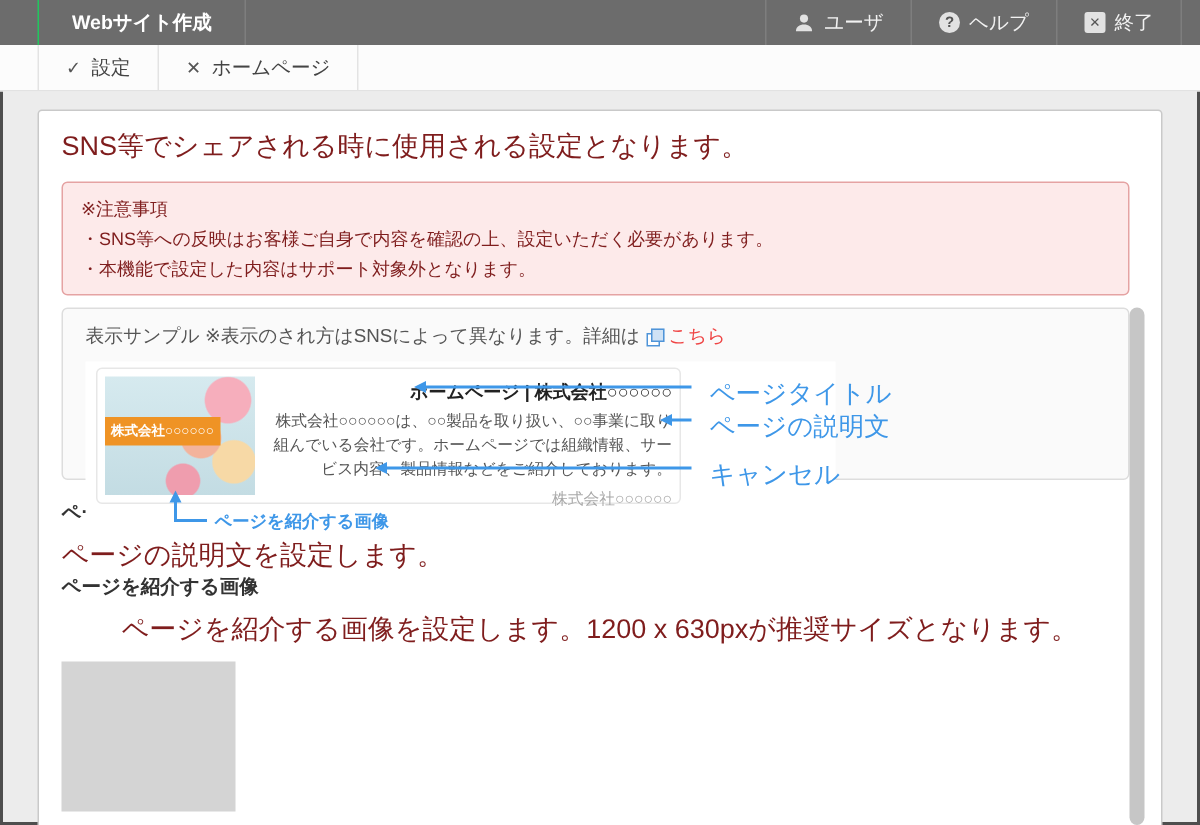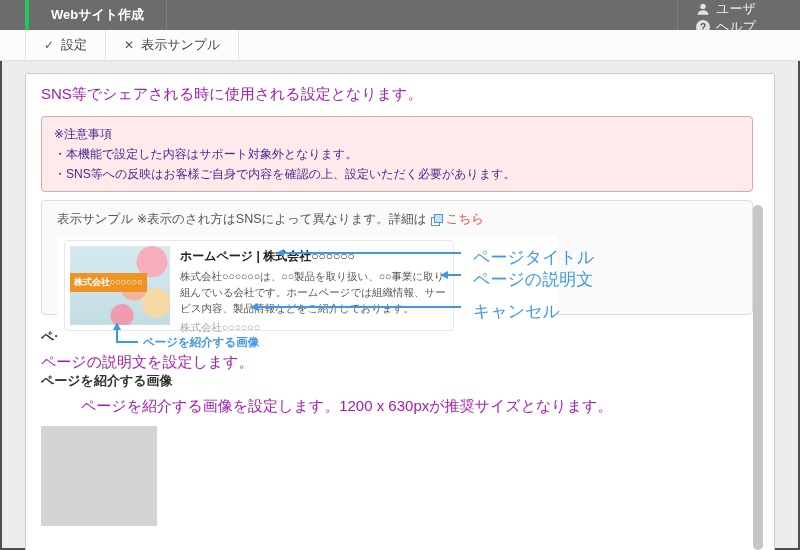--- a/index.html
+++ b/index.html
@@ -7,22 +7,22 @@
   body { font-family:"Liberation Sans","DejaVu Sans",sans-serif; }
   .screen { position:relative; width:800px; height:550px; overflow:hidden;
             background:#ececec; box-shadow: inset 0 0 0 2px #4e4e4e; }
 
   
   .topbar { position:absolute; top:0; left:0; width:100%; height:30px;
             background:#6c6c6c; display:flex; justify-content:space-between;
             align-items:stretch; z-index:4; }
   .topbar-title { margin-left:25px; padding:0 22px; line-height:30px;
                   color:#fff; font-size:13px; font-weight:bold;
-                  border-left:4px solid #22c55e; border-right:1px solid #7e7e7e; }
-  .topbar-menu { display:flex; margin-right:26px;flex-direction:column; }
+                  border-left:1px solid #22c55e; border-right:1px solid #7e7e7e; }
+  .topbar-menu { display:flex; margin-right:12px; }
   .topbar-item { display:flex; align-items:center; gap:6px; padding:0 18px;
                  border-left:1px solid #7e7e7e; color:#f2f2f2; font-size:13px;
                  cursor:pointer; }
   .topbar-item:last-child { border-right:1px solid #7e7e7e; }
   .mini-badge { display:inline-flex; width:14px; height:14px; align-items:center;
                 justify-content:center; font-size:10px; font-weight:bold; color:#555; }
   .help-badge  { background:#e2e2e2; border-radius:50%; }
   .exit-badge  { background:#e2e2e2; border-radius:2px; font-size:9px; }
 
   
@@ -34,30 +34,30 @@
             font-family:inherit; font-size:13px; color:#444; cursor:pointer; }
   .tb-btn:last-child { border-right:1px solid #e3e3e3; }
   .tb-icon { font-weight:bold; color:#555; font-size:12px; }
 
   
   .page { position:absolute; top:61px; left:25px; right:25px; bottom:0; }
   .card { position:absolute; top:12px; left:0; right:0; height:620px;
           background:#fff; border:1px solid #c9c9c9; border-radius:3px 3px 0 0;
           padding:11px 21px 0 15px; }
   .sec-title { font-size:13px; font-weight:bold; color:#333; margin-bottom:7px; }
-  .sec-sub   { font-size:15px; color:#a21caf; }
+  .sec-sub   { font-size:18px; color:#7f1d1d; }
 
   
   .notice { margin-top:12px; background:#fdeaea; border:1px solid #e5a3a3;
-            border-radius:4px; padding:7px 12px; color:#4c1d95; font-size:12px;
+            border-radius:4px; padding:7px 12px; color:#7f1d1d; font-size:12px;
             line-height:20px; }
 
   
   .sample-box { margin-top:8px; height:115px; background:#fafafa;
-                border:1px solid #ddd; border-radius:4px; padding:10px 15px 0; }
+                border:1px solid #ddd; border-radius:4px; padding:10px 15px 0;text-align:right; }
   .sample-header { font-size:12.5px; color:#555; display:flex; align-items:center; }
   .link { color:#ef4444; text-decoration:none; cursor:pointer; }
   .ext-icon { position:relative; display:inline-block; width:12px; height:12px;
               margin:0 3px 0 4px; }
   .ext-icon::before { content:''; position:absolute; left:0; bottom:0;
               width:7px; height:7px; border:1.5px solid #4f94d8; background:#fff; }
   .ext-icon::after  { content:''; position:absolute; right:0; top:0;
               width:7px; height:7px; border:1.5px solid #4f94d8; background:#cfe2f5; }
 
   
@@ -145,33 +145,33 @@
     </nav>
   </header>
 
   <div class="toolbar">
     <button class="tb-btn">
       <span class="tb-icon">✓</span>
       <span>設定</span>
     </button>
     <button class="tb-btn">
       <span class="tb-icon">✕</span>
-      <span>表示サンプル</span>
+      <span>ホームページ</span>
     </button>
   </div>
 
   <div class="page">
     <div class="card">
 
       <p class="sec-sub">SNS等でシェアされる時に使用される設定となります。</p>
 
       <div class="notice">
         <div>※注意事項</div>
+        <div>・SNS等への反映はお客様ご自身で内容を確認の上、設定いただく必要があります。</div>
         <div>・本機能で設定した内容はサポート対象外となります。</div>
-        <div>・SNS等への反映はお客様ご自身で内容を確認の上、設定いただく必要があります。</div>
       </div>
 
       <div class="sample-box">
         <div class="sample-header">
           <span>表示サンプル ※表示のされ方はSNSによって異なります。詳細は</span>
           <span class="ext-icon"></span>
           <a class="link">こちら</a>
         </div>
 
         <div class="stage">

